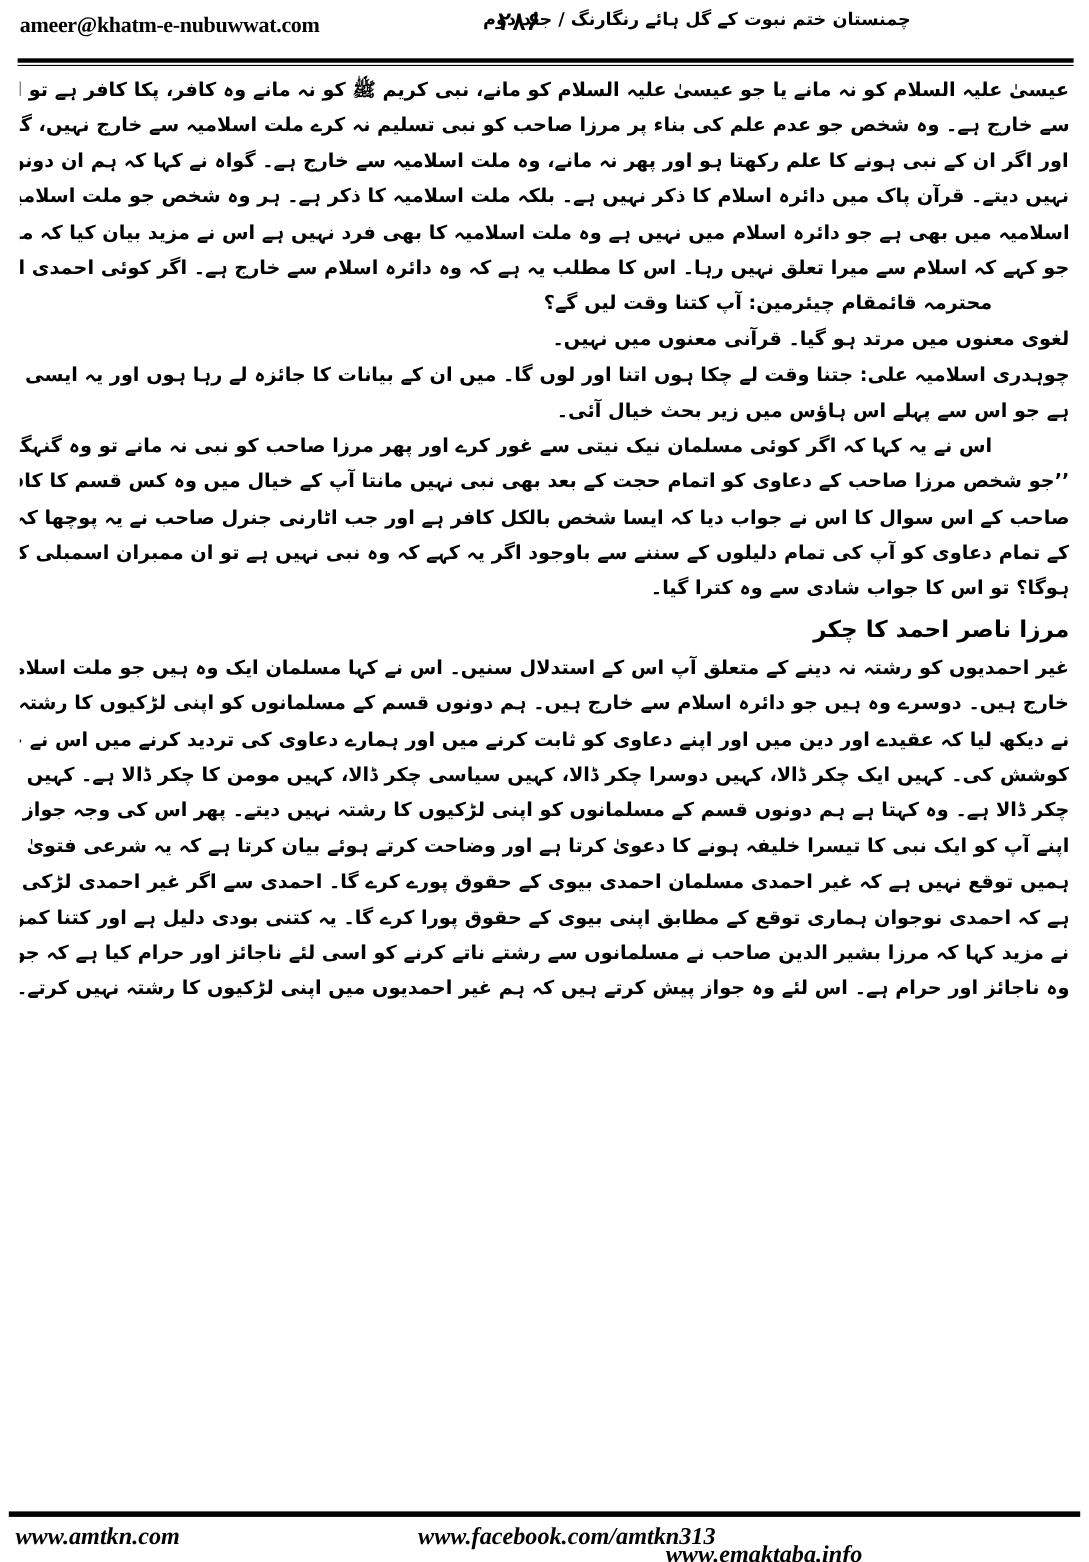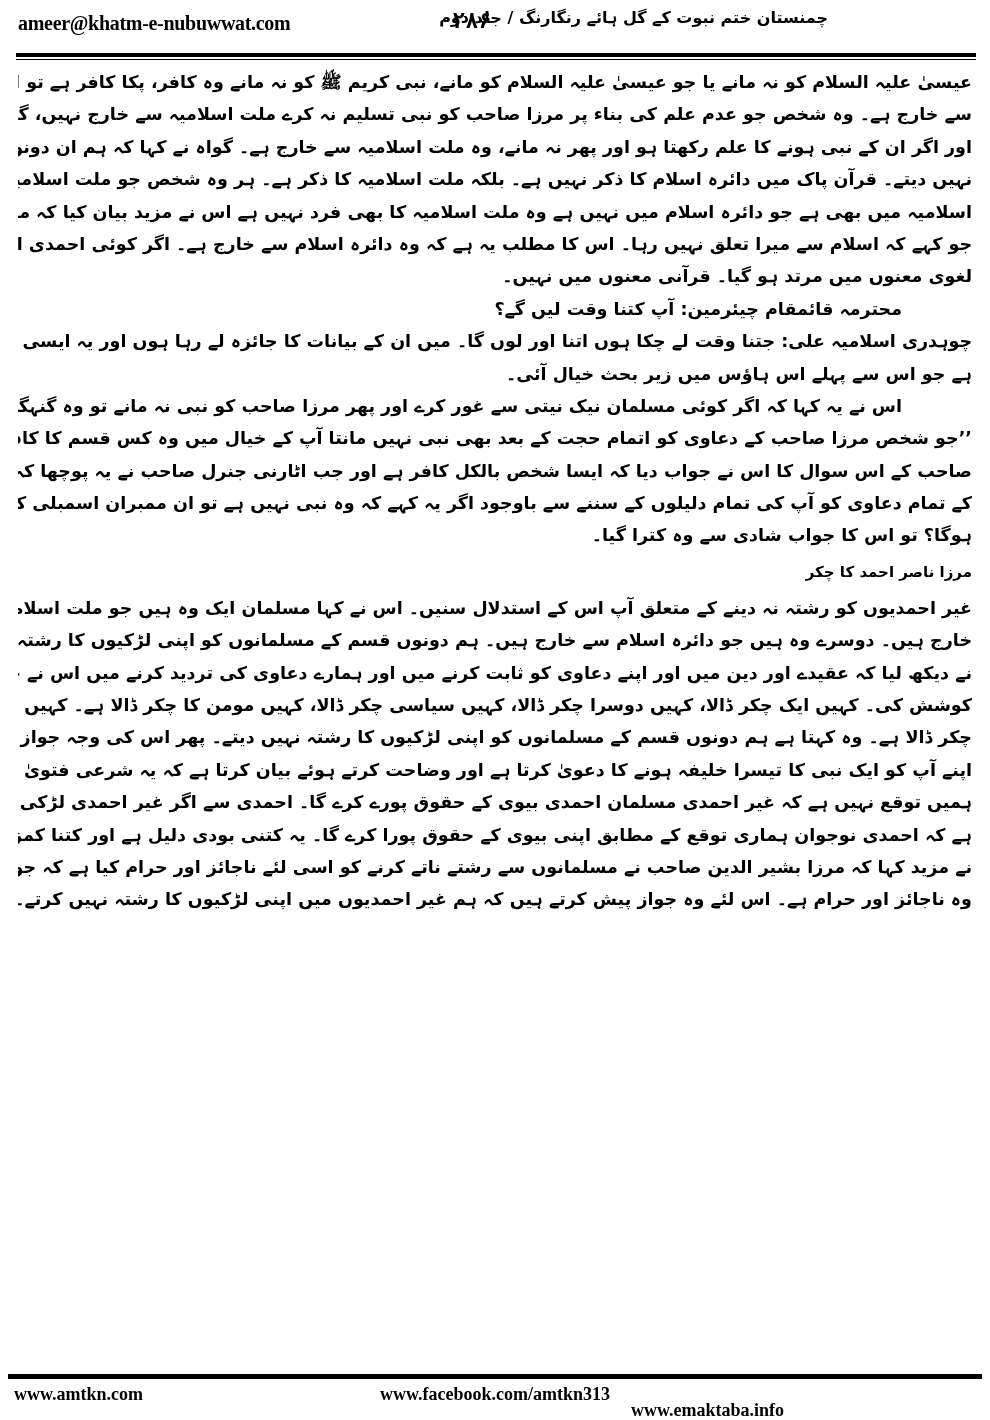--- a/index.html
+++ b/index.html
@@ -7,24 +7,24 @@
     .header { position: absolute; top: 0; left: 0; width: 846px; height: 56px; }
     .hdr-email { position: absolute; left: 18px; top: 12px; font-family: "Liberation Serif", serif; font-size: 20px; font-weight: bold; letter-spacing: -0.3px; }
     .hdr-page { position: absolute; left: 452px; top: 8px; font-family: Liberation Mono, monospace; font-size: 22px; font-weight: bold; direction: rtl; }
     .hdr-title { position: absolute; right: 18px; top: 8px; font-family: "DejaVu Sans", sans-serif; font-size: 16px; font-weight: bold; direction: rtl; }
     .rule-thick { position: absolute; left: 16px; width: 960px; height: 4px; background: #000; top: 53px; }
     .rule-thin { position: absolute; left: 16px; width: 960px; height: 1px; background: #000; top: 59px; }
     .content { position: absolute; top: 66px; left: 18px; width: 954px; direction: rtl; font-family: "DejaVu Sans", sans-serif; font-size: 17.5px; font-weight: bold; }
     .line { height: 32.4px; line-height: 32.4px; white-space: nowrap; overflow: hidden; text-align: justify; text-align-last: justify; }
     .line.last { text-align-last: right; }
     .line.indent { padding-right: 70px; }
-    .heading { height: 40px; line-height: 40px; font-size: 15px; font-weight: bold; white-space: nowrap; }
+    .heading { height: 40px; line-height: 40px; font-size: 21px; font-weight: bold; white-space: nowrap; }
     .speaker { display: inline; }
     .footer-rule { position: absolute; left: 8px; width: 974px; height: 5px; background: #000; top: 1374px; }
-    .footer { position: absolute; top: 1384px; left: 0; width: 798px; height: 30px; font-family: "Liberation Serif", serif; font-size: 18px; font-weight: bold; }
+    .footer { position: absolute; top: 1384px; left: 0; width: 798px; height: 30px; font-family: "Liberation Serif", serif; font-size: 22px; font-weight: bold; font-style: italic; }
     .ft-left { position: absolute; left: 14px; top: 0; }
     .ft-mid { position: absolute; left: 380px; top: 0; }
     .ft-right { position: absolute; right: 14px; top: 16px; }
   </style>
 </head>
 <body>
 
 <div class="header">
   <span class="hdr-email">ameer@khatm-e-nubuwwat.com</span>
   <span class="hdr-page">۲۸۶</span>
@@ -33,26 +33,26 @@
 <div class="rule-thick"></div>
 <div class="rule-thin"></div>
 
 <div class="content">
   <div class="line">عیسیٰ علیہ السلام کو نہ مانے یا جو عیسیٰ علیہ السلام کو مانے، نبی کریم ﷺ کو نہ مانے وہ کافر، پکا کافر ہے تو اس کا جواب دیا کہ وہ سیاسی طور پر ایمان</div>
   <div class="line">سے خارج ہے۔ وہ شخص جو عدم علم کی بناء پر مرزا صاحب کو نبی تسلیم نہ کرے ملت اسلامیہ سے خارج نہیں، گو دائرہ اسلام سے خارج ہے</div>
   <div class="line">اور اگر ان کے نبی ہونے کا علم رکھتا ہو اور پھر نہ مانے، وہ ملت اسلامیہ سے خارج ہے۔ گواہ نے کہا کہ ہم ان دونوں قسم کے لوگوں کو رشتہ</div>
   <div class="line">نہیں دیتے۔ قرآن پاک میں دائرہ اسلام کا ذکر نہیں ہے۔ بلکہ ملت اسلامیہ کا ذکر ہے۔ ہر وہ شخص جو ملت اسلامیہ کا فرد ہے وہ دائرہ</div>
   <div class="line">اسلامیہ میں بھی ہے جو دائرہ اسلام میں نہیں ہے وہ ملت اسلامیہ کا بھی فرد نہیں ہے اس نے مزید بیان کیا کہ میرے نزدیک مرتد وہ ہے</div>
   <div class="line">جو کہے کہ اسلام سے میرا تعلق نہیں رہا۔ اس کا مطلب یہ ہے کہ وہ دائرہ اسلام سے خارج ہے۔ اگر کوئی احمدی احمدیت ترک کردے تو وہ</div>
-  <div class="line last">لغوی معنوں میں مرتد ہو گیا۔ قرآنی معنوں میں نہیں۔</div>
-
   <div class="line last indent">
     <span class="speaker">محترمہ قائمقام چیئرمین:</span>
     <span>آپ کتنا وقت لیں گے؟</span>
   </div>
+
+  <div class="line last">لغوی معنوں میں مرتد ہو گیا۔ قرآنی معنوں میں نہیں۔</div>
   <div class="line">
     <span class="speaker">چوہدری اسلامیہ علی:</span>
     <span>جتنا وقت لے چکا ہوں اتنا اور لوں گا۔ میں ان کے بیانات کا جائزہ لے رہا ہوں اور یہ ایسی بات</span>
   </div>
   <div class="line last">ہے جو اس سے پہلے اس ہاؤس میں زیر بحث خیال آئی۔</div>
 
   <div class="line last indent">اس نے یہ کہا کہ اگر کوئی مسلمان نیک نیتی سے غور کرے اور پھر مرزا صاحب کو نبی نہ مانے تو وہ گنہگار بمنزلہ کافر ہے۔</div>
   <div class="line">’’جو شخص مرزا صاحب کے دعاوی کو اتمام حجت کے بعد بھی نبی نہیں مانتا آپ کے خیال میں وہ کس قسم کا کافر ہے؟‘‘ اٹارنی جنرل</div>
   <div class="line">صاحب کے اس سوال کا اس نے جواب دیا کہ ایسا شخص بالکل کافر ہے اور جب اٹارنی جنرل صاحب نے یہ پوچھا کہ یہ تمام اسمبلی ان</div>
   <div class="line">کے تمام دعاوی کو آپ کی تمام دلیلوں کے سننے سے باوجود اگر یہ کہے کہ وہ نبی نہیں ہے تو ان ممبران اسمبلی کے متعلق آپ کا کیا خیال</div>

